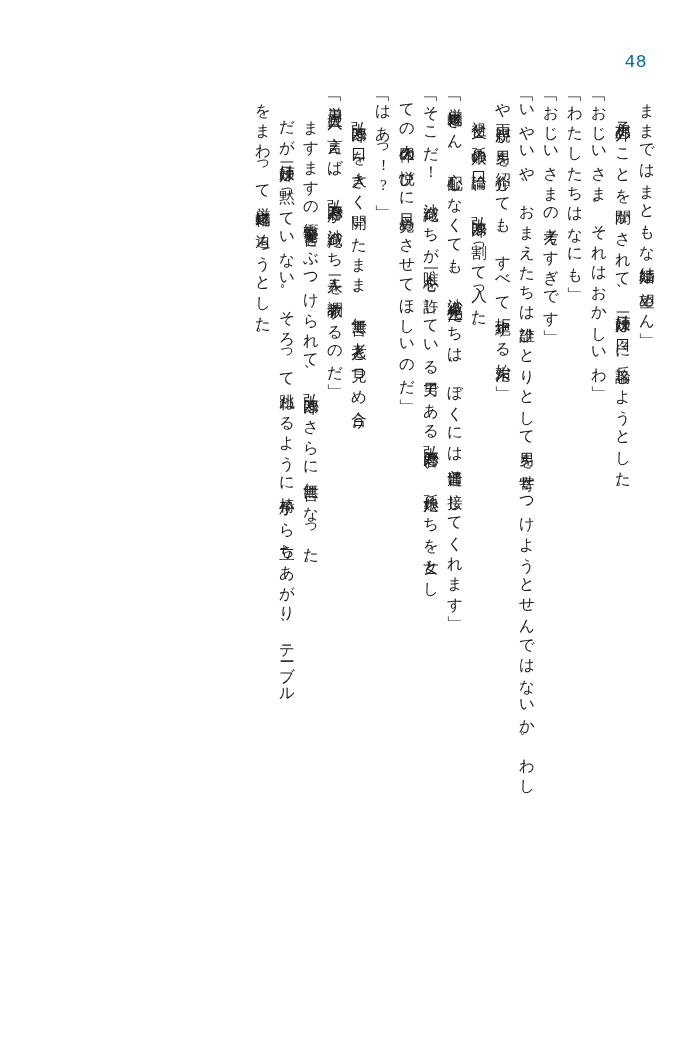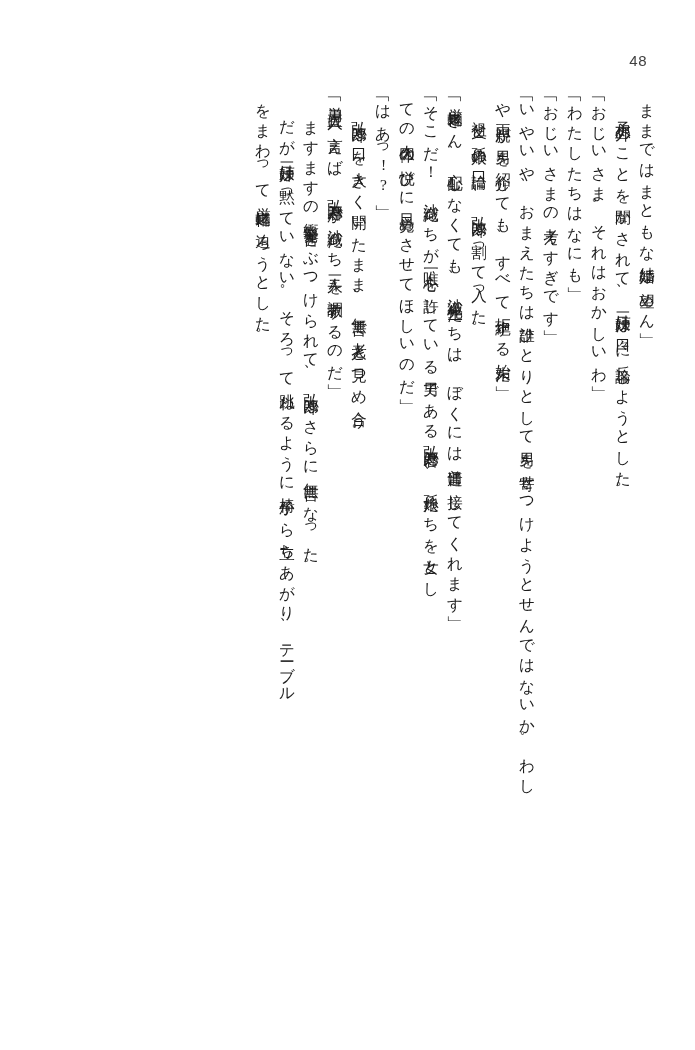--- a/index.html
+++ b/index.html
@@ -13,23 +13,23 @@
     height: 1050px;
     background: #ffffff;
     overflow: hidden;
     font-family: "Liberation Serif", "DejaVu Serif", serif;
     color: #1a1a1a;
   }
   .page-number {
     position: absolute;
     top: 52px;
     right: 48px;
-    font-size: 15px;
-    font-family: Liberation Sans, sans-serif;
-    color: #404040;
+    font-size: 18px;
+    font-family: Liberation Mono, monospace;
+    color: #0369a1;
     letter-spacing: 0.5px;
   }
   .body-text {
     position: absolute;
     top: 92px;
     right: 40px;
     left: 40px;
     bottom: 40px;
     display: flex;
     flex-direction: row-reverse;

